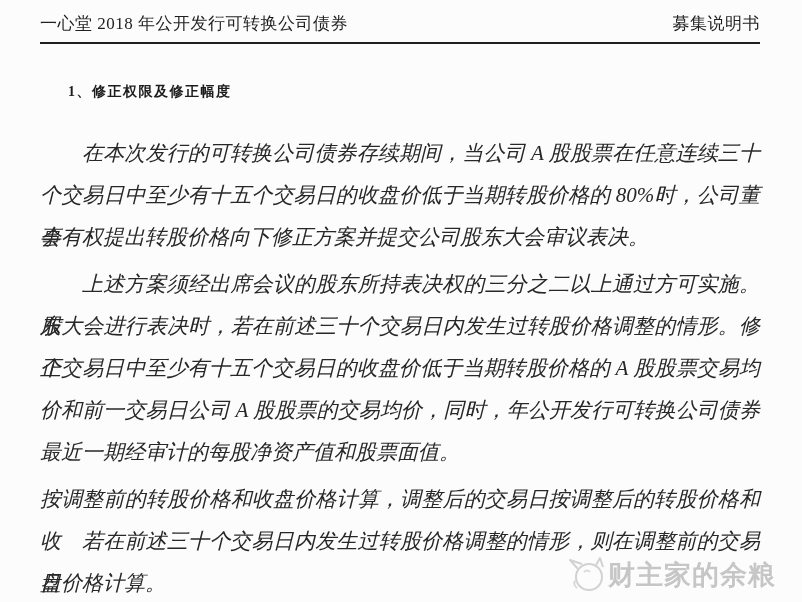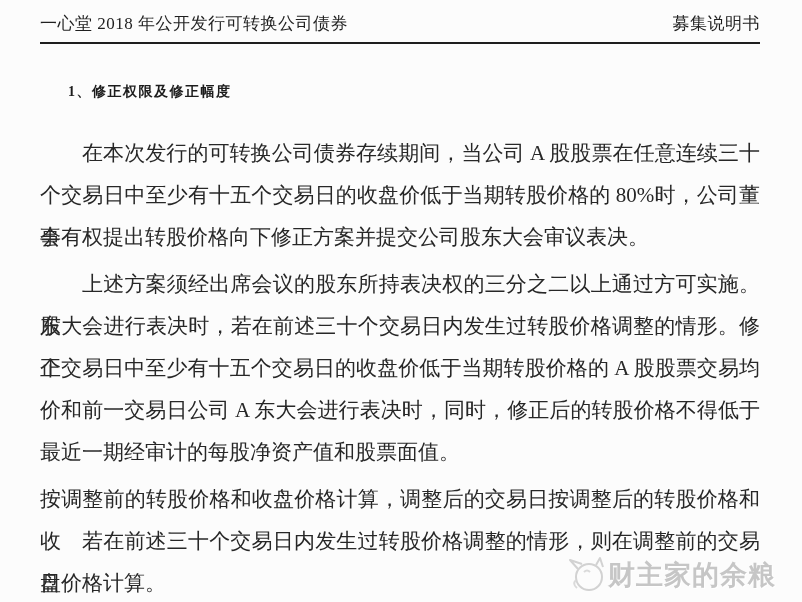--- a/index.html
+++ b/index.html
@@ -33,21 +33,21 @@
     line-height: 28px;
     color: #1c1c1c;
   }
   .para {
     font-size: 21px;
     line-height: 42px;
     margin-top: 26px;
     color: #272727;
   }
   .para + .para { margin-top: 5px; }
-  .line { height: 42px; white-space: nowrap; }
+  .line { height: 42px; white-space: nowrap; font-style: italic; }
   .full { text-align: justify; text-align-last: justify; white-space: normal; }
   .last { text-align: left; }
   .indent { text-indent: 2em; }
   .watermark {
     position: absolute;
     right: 26px;
     bottom: 8px;
     display: flex;
     align-items: center;
     gap: 0;
@@ -76,21 +76,21 @@
   <div class="para">
     <div class="line full indent">在本次发行的可转换公司债券存续期间，当公司 A 股股票在任意连续三十</div>
     <div class="line full">个交易日中至少有十五个交易日的收盘价低于当期转股价格的 80%时，公司董事</div>
     <div class="line last">会有权提出转股价格向下修正方案并提交公司股东大会审议表决。</div>
   </div>
 
   <div class="para">
     <div class="line full indent">上述方案须经出席会议的股东所持表决权的三分之二以上通过方可实施。股</div>
     <div class="line full">东大会进行表决时，若在前述三十个交易日内发生过转股价格调整的情形。修正</div>
     <div class="line full">个交易日中至少有十五个交易日的收盘价低于当期转股价格的 A 股股票交易均</div>
-    <div class="line full">价和前一交易日公司 A 东大会进行表决时，同时，修正后的转股价格不得低于</div>
+    <div class="line full">价和前一交易日公司 A 股股票的交易均价，同时，年公开发行可转换公司债券</div>
     <div class="line last">最近一期经审计的每股净资产值和股票面值。</div>
   </div>
 
   <div class="para">
     <div class="line full">按调整前的转股价格和收盘价格计算，调整后的交易日按调整后的转股价格和收</div>
     <div class="line full indent">若在前述三十个交易日内发生过转股价格调整的情形，则在调整前的交易日</div>
     <div class="line last">盘价格计算。</div>
   </div>
 
   <div class="watermark">

